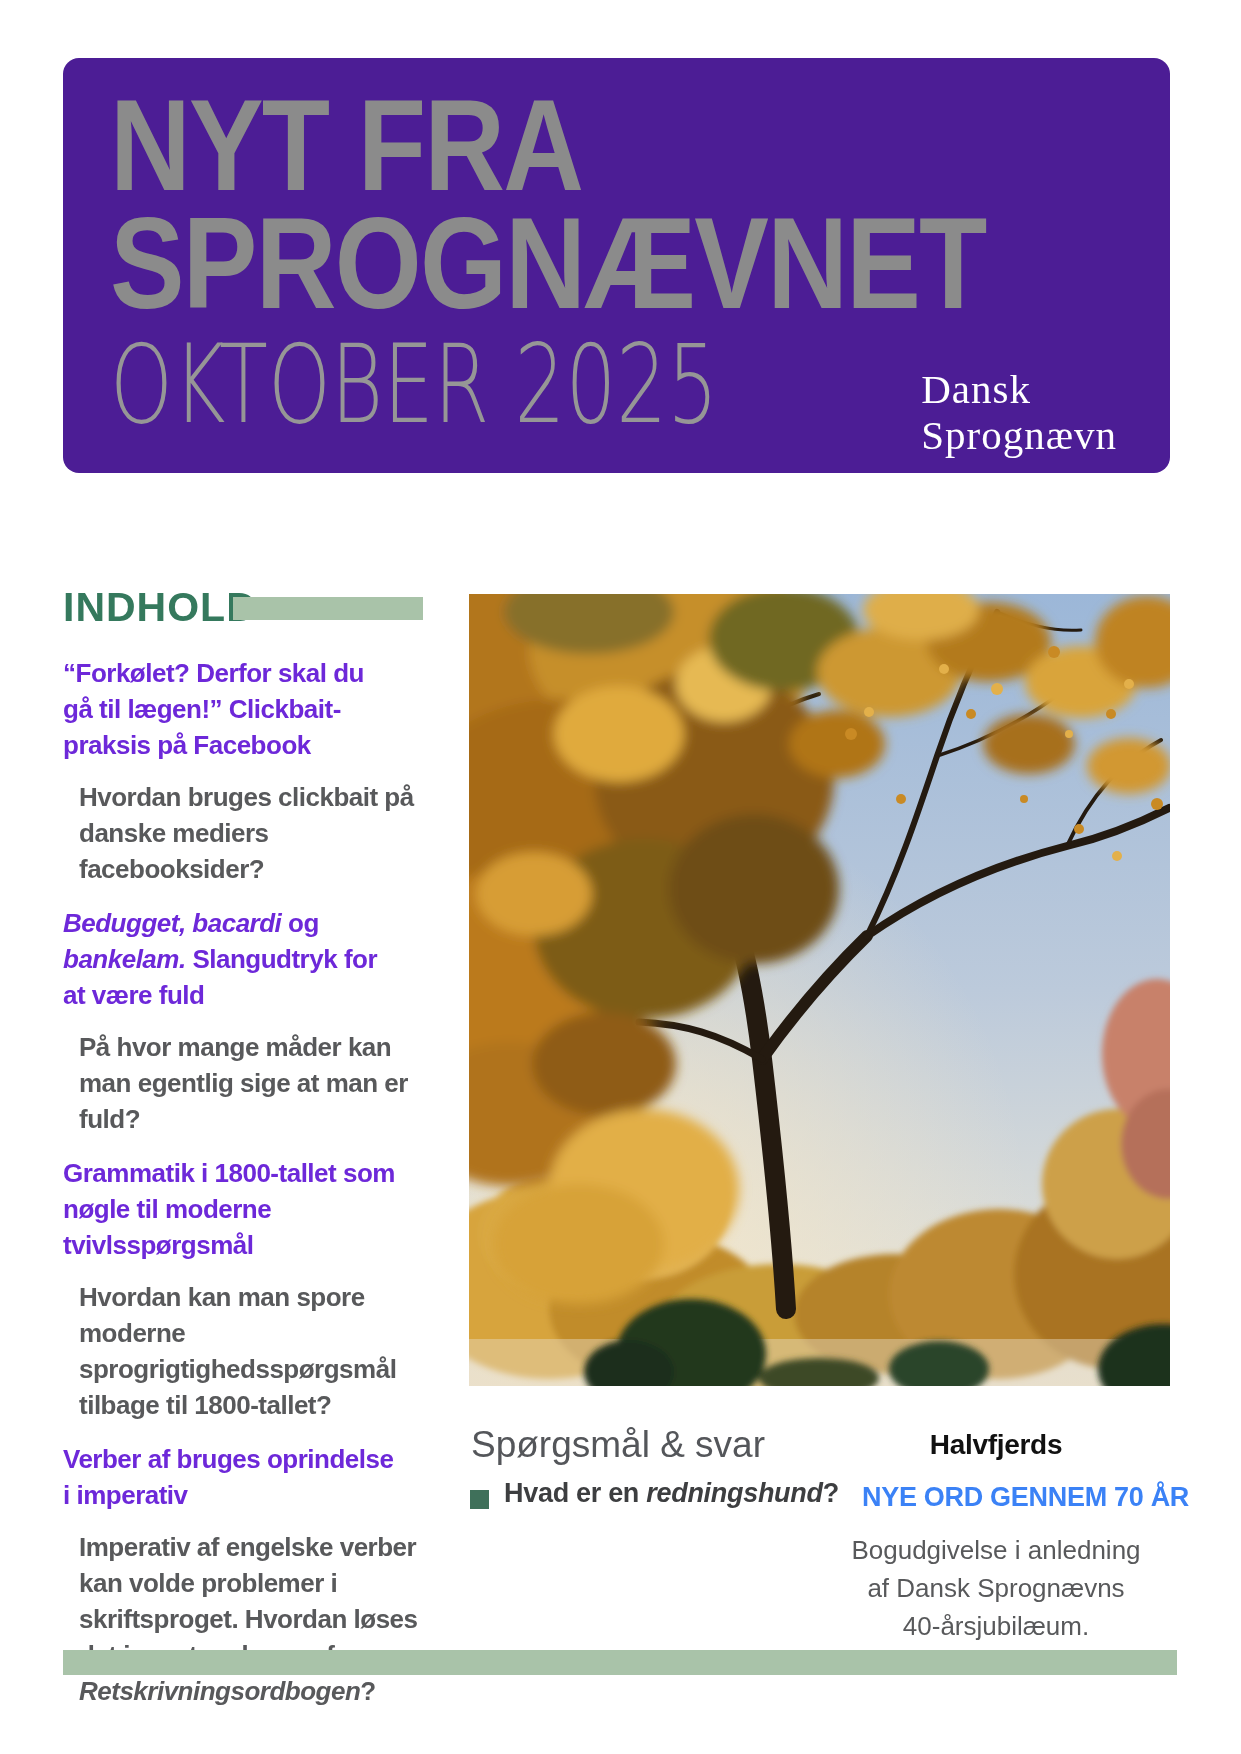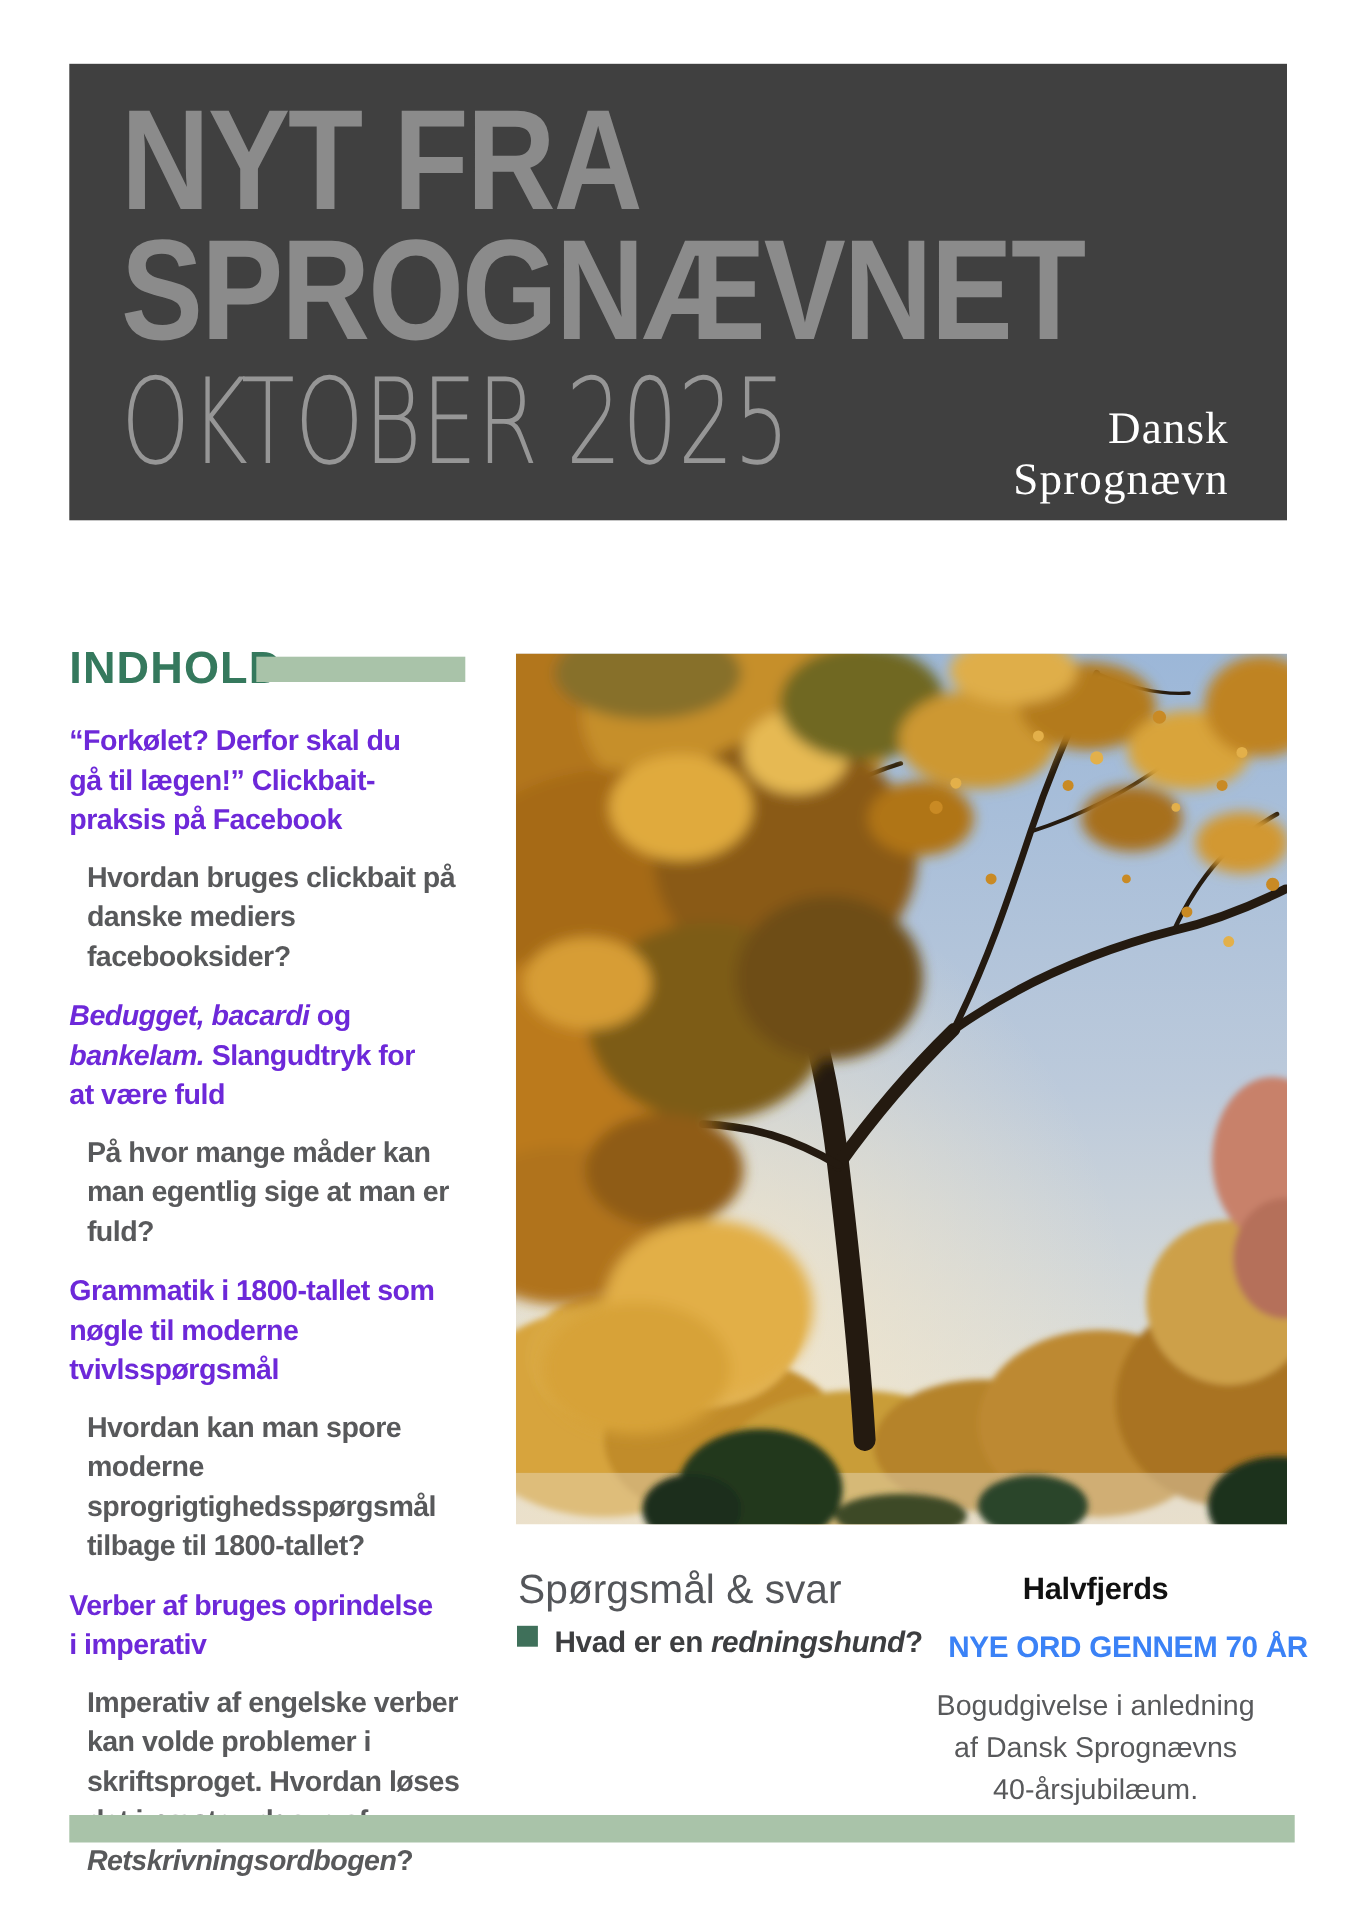--- a/index.html
+++ b/index.html
@@ -1,35 +1,35 @@
 <!DOCTYPE html>
 <html><head>
 <meta charset="utf-8">
 <style>
   html,body{margin:0;padding:0;}
   body{
     width:1241px;height:1754px;background:#ffffff;position:relative;
     font-family:"Liberation Sans", sans-serif;overflow:hidden;
   }
   
-  .masthead{position:absolute;left:63px;top:58px;width:1107px;height:415px;background:#404040;}
+  .masthead{position:absolute;left:63px;top:58px;width:1107px;height:415px;background:#4c1d95;border-radius:16px;}
   .masthead-title{
     position:absolute;left:47px;top:28px;margin:0;
     font-size:130px;line-height:118px;font-weight:700;color:#8b8b8b;
     letter-spacing:-2px;white-space:nowrap;
     transform:scaleX(.86);transform-origin:0 0;
   }
   .masthead-subtitle{
     position:absolute;left:47px;top:273px;margin:0;
     font-family:"DejaVu Sans", sans-serif;font-weight:200;
     font-size:108px;line-height:108px;color:#969696;white-space:nowrap;
     transform:scaleX(.74);transform-origin:0 0;letter-spacing:0;
   }
   .org-logo{
-    position:absolute;right:53px;top:308px;text-align:right;color:#ffffff;
+    position:absolute;right:53px;top:308px;color:#ffffff;
     font-family:"Liberation Serif", serif;font-size:41px;line-height:46px;letter-spacing:1px;
   }
   
   .indhold-heading{
     position:absolute;left:63px;top:587px;margin:0;
     font-size:41px;line-height:41px;font-weight:800;color:#35795d;letter-spacing:1px;
   }
   .indhold-rule{position:absolute;left:233px;top:597px;width:190px;height:23px;background:#a9c3a9;}
   .toc{position:absolute;left:63px;top:655px;width:380px;}
   .toc article{margin:0 0 18px 0;}
@@ -40,21 +40,21 @@
   .toc p{
     margin:16px;font-size:26px;line-height:36px;font-weight:700;
     color:#58595b;letter-spacing:-0.5px;
   }
   
   .photo{position:absolute;left:469px;top:594px;width:701px;height:792px;margin:0;overflow:hidden;}
   .photo svg{display:block;}
   
   .qa{position:absolute;left:470px;top:1424px;width:370px;}
   .qa-head{margin:1px;font-size:37px;line-height:40px;font-weight:400;color:#54565a;letter-spacing:0;}
-  .qa-row{display:flex;align-items:flex-start;margin-top:13px;}
+  .qa-row{display:flex;align-items:flex-end;margin-top:13px;}
   .qa-bullet{width:19px;height:19px;background:#3f705a;flex:none;margin-right:15px;}
   .qa-q{font-size:27px;font-weight:700;color:#3d3e40;letter-spacing:-0.3px;white-space:nowrap;}
   
   .book{position:absolute;left:846px;top:1426px;width:300px;text-align:center;}
   .book h3{margin:0;font-size:28px;line-height:37px;font-weight:800;color:#111111;letter-spacing:-0.3px;}
   .book h4{margin:16px;font-size:27px;line-height:36px;font-weight:800;color:#3b82f6;letter-spacing:-0.3px;white-space:nowrap;}
   .book p{margin:2px 0 0 0;font-size:26px;line-height:38px;color:#58595b;letter-spacing:0;}
   
   .footer-bar{position:absolute;left:63px;top:1650px;width:1114px;height:25px;background:#a9c3a9;}
 </style>

